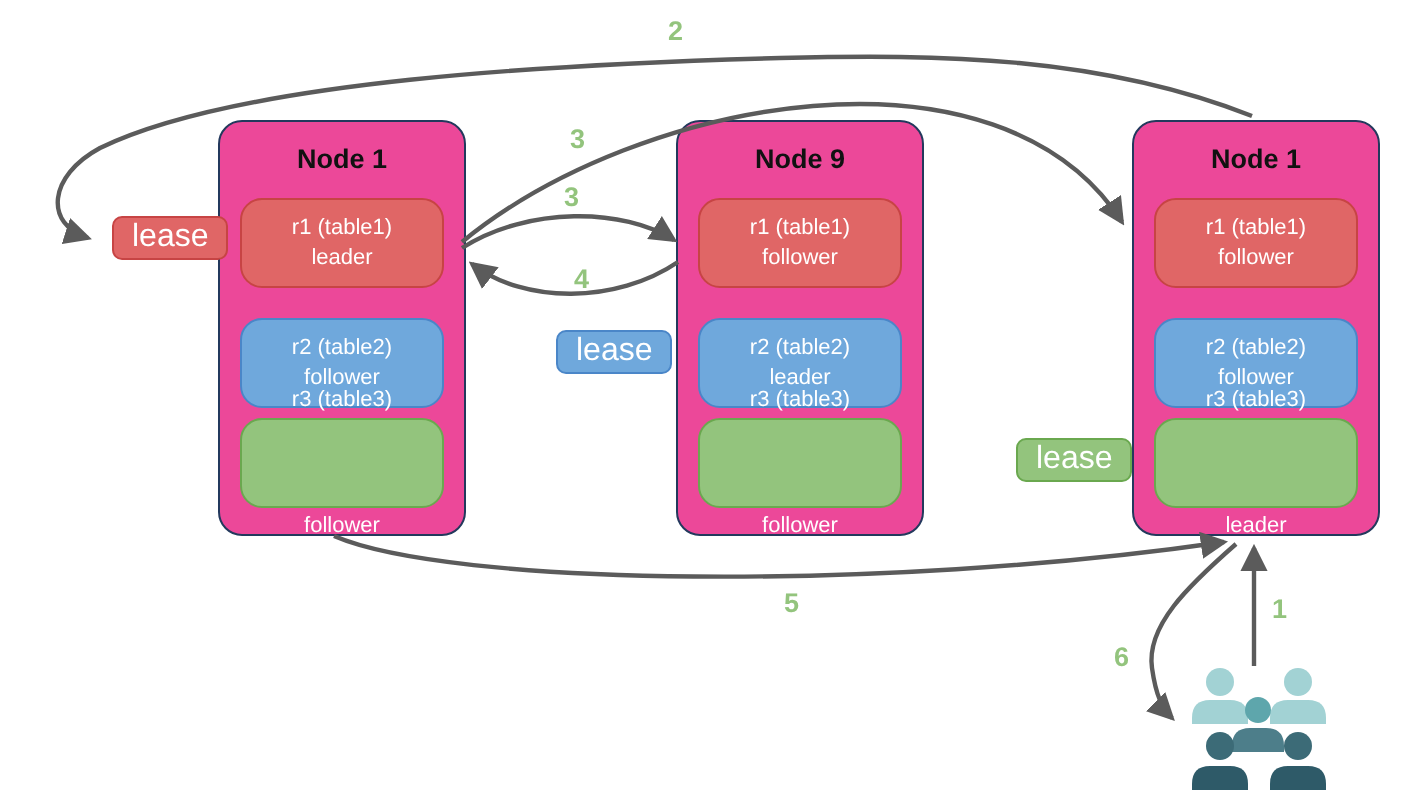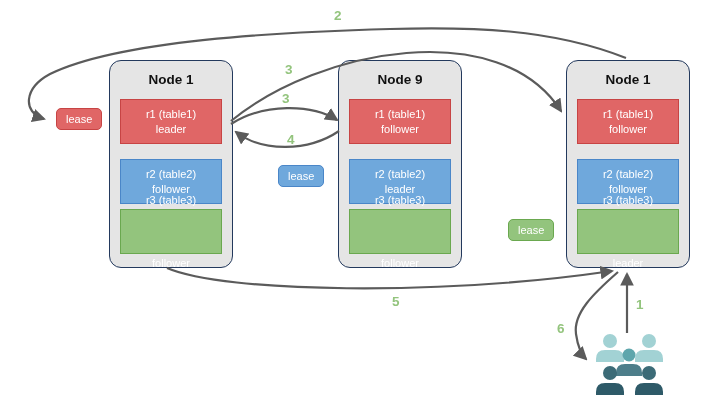--- a/index.html
+++ b/index.html
@@ -3,39 +3,39 @@
 <meta charset="utf-8">
 <style>
   html,body { margin:0; padding:0; background:#ffffff; }
   .canvas {
     position:relative; width:704px; height:405px; background:#ffffff;
     font-family:"Liberation Sans", sans-serif; overflow:hidden;
   }
   
   .node {
     position:absolute; width:124px; height:208px; box-sizing:border-box;
-    background:#e5e5e5; border:1.5px solid #23395d; border-radius:12px;
+    background:#ec4899; border:1.5px solid #23395d; border-radius:12px;
   }
   .node-title {
     margin-top:11px; text-align:center; font-size:13.5px; font-weight:bold; color:#111111;
   }
   .replica {
     position:absolute; left:10px; width:102px; height:45px; box-sizing:border-box;
-    border-radius:0; color:#ffffff; font-size:11px; line-height:1.32;
+    border-radius:11px; color:#ffffff; font-size:11px; line-height:1.32;
     display:flex; flex-direction:column; align-items:center; justify-content:center;
     text-align:center;
   }
   .pos-r1 { top:38px; } .pos-r2 { top:98px; } .pos-r3 { top:148px;gap:48px; }
   .red   { background:#e06666; border:1.5px solid #c74444; }
   .blue  { background:#6fa8dc; border:1.5px solid #4a86c8; }
   .green { background:#93c47d; border:1.5px solid #6aa84f; }
   
   .lease {
     position:absolute; height:22px; box-sizing:border-box; padding:0 9px;
-    border-radius:5px; color:#ffffff; font-size:11px;
+    border-radius:5px; color:#ffffff; font-size:16px;
     display:flex; align-items:center; justify-content:center;
   }
   
   .step-num {
     position:absolute; color:#93c47d; font-weight:bold; font-size:13.5px;
   }
   
   .arrows, .users-icon { position:absolute; pointer-events:none; }
   .arrows { left:0; top:0; }
 </style>

